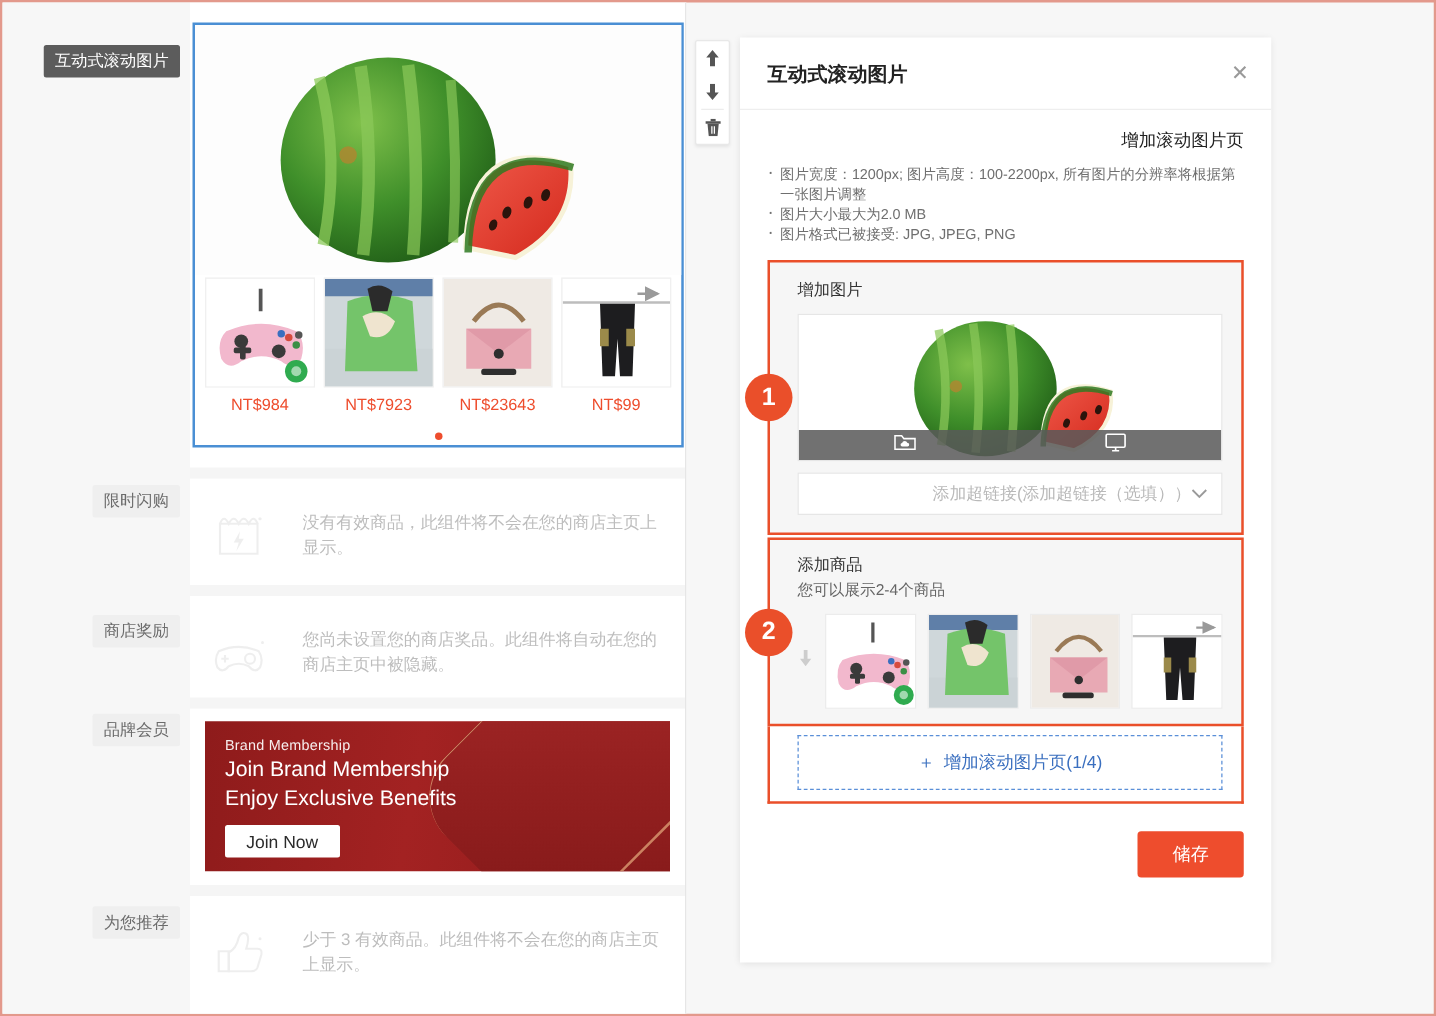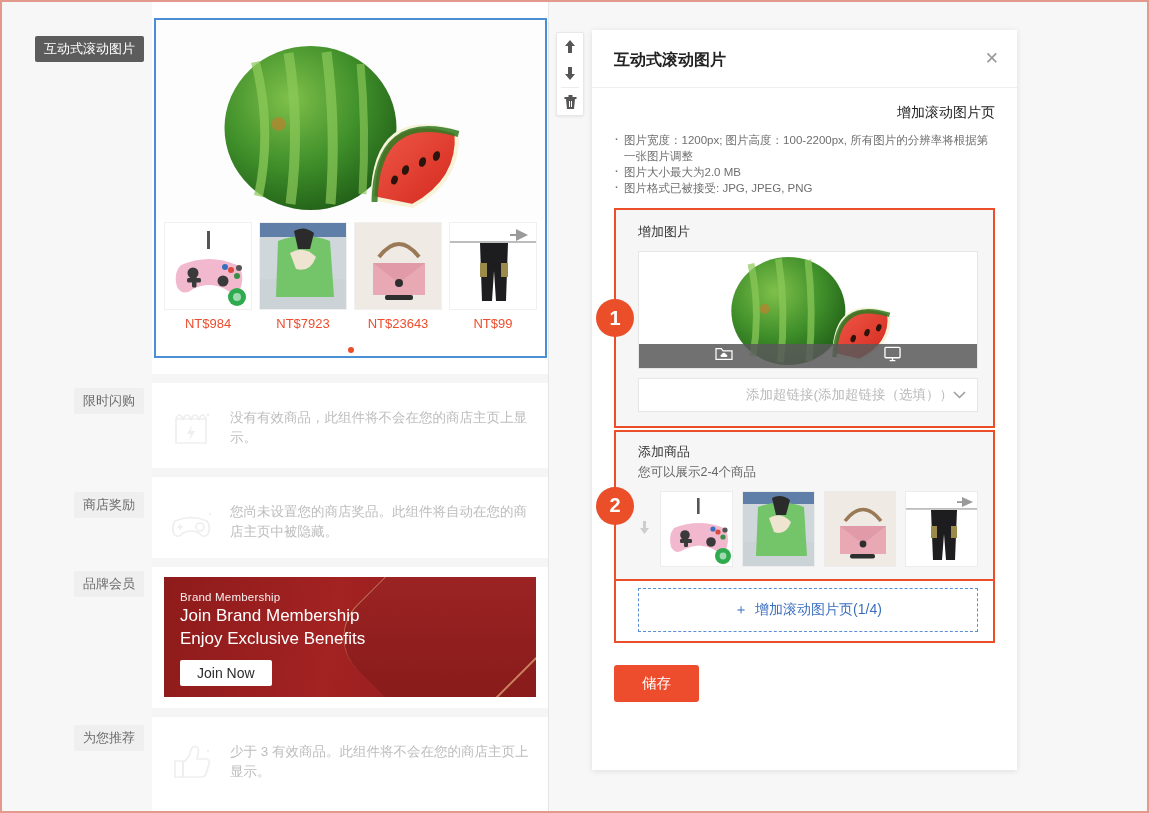--- a/index.html
+++ b/index.html
@@ -82,21 +82,21 @@
   }
   .dots { text-align: center; padding-top: 8px; }
   .dot {
     display: inline-block; width: 6px; height: 6px;
     border-radius: 50%; background: #ee4d2d;
   }
 
   
   .ph-row {
     display: flex; align-items: center;
-    padding: 22px 16px; gap: 16px;
+    padding: 22px 16px; gap: 28px;
     background: #ffffff;
   }
   .ph-icon { flex: 0 0 46px; height: 46px; opacity: .35; }
   .ph-text {
     color: #bdbdbd; font-size: 13.5px; line-height: 20px;
   }
 
   
   .banner-wrap { padding: 10px 12px 12px 12px; background:#ffffff; }
   .banner {
@@ -234,21 +234,21 @@
   }
   .toggle-label { font-size: 14px; color: #444; }
   .switch {
     width: 44px; height: 23px; border-radius: 12px;
     background: #3ccf6e; position: relative;
   }
   .switch .knob {
     position: absolute; right: 2px; top: 2px;
     width: 19px; height: 19px; border-radius: 50%; background: #fff;
   }
-  .save-wrap { display: flex; padding: 22px 0 0 0; }
+  .save-wrap { display: flex; justify-content: flex-end; padding: 22px 0 0 0; }
   .save-btn {
     background: #ee4d2d; color: #fff; border: none;
     font-size: 14.5px; padding: 9px 28px; border-radius: 3px;
     font-family: inherit;
   }
 </style>
 </head>
 <body>
 
 <div id="page">

